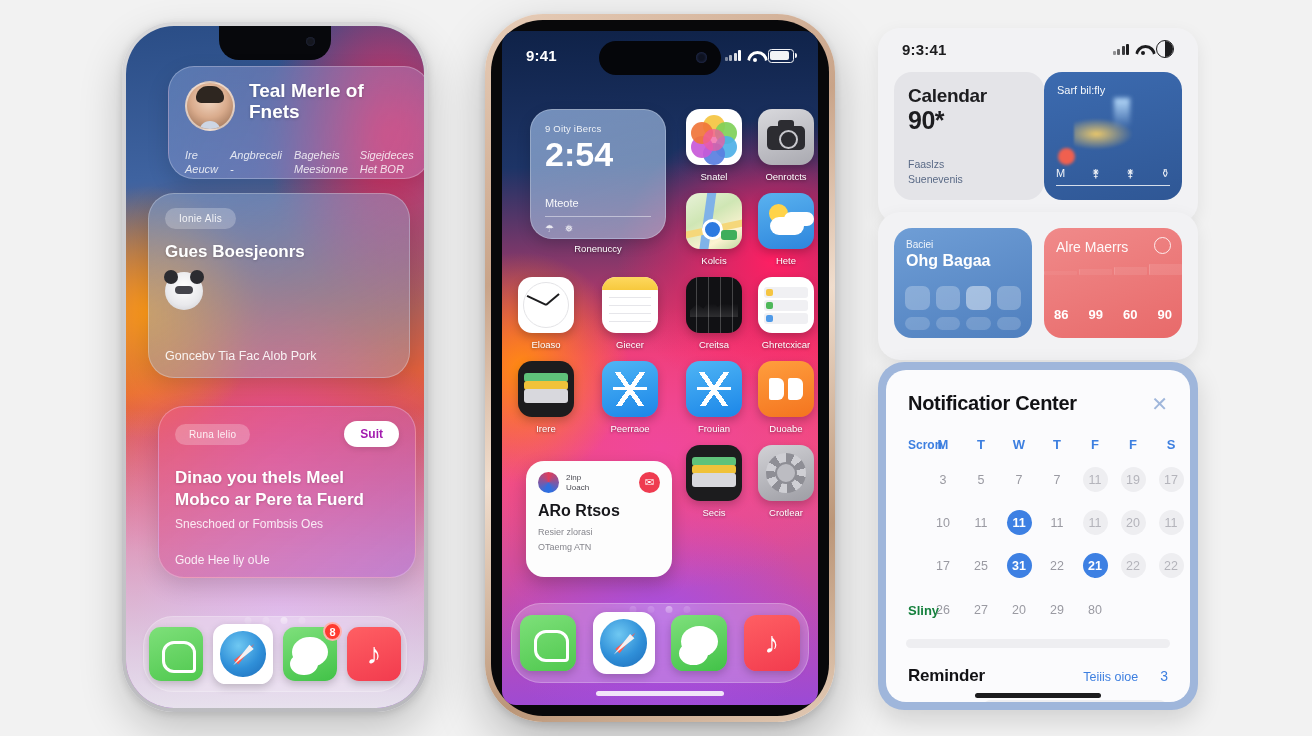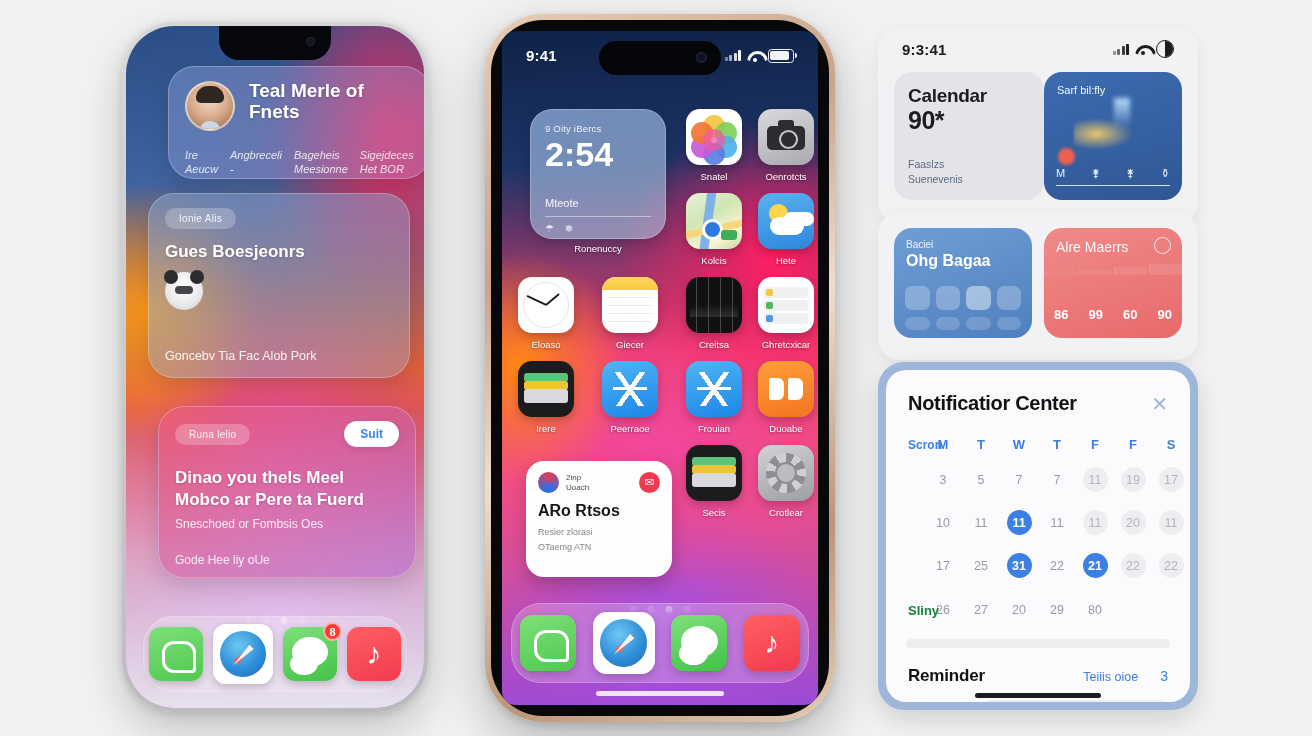--- a/index.html
+++ b/index.html
@@ -165,21 +165,21 @@
   }
   .panda::before,.panda::after{content:"";position:absolute;top:-2px;width:14px;height:14px;border-radius:50%;background:#2b2b30;}
   .panda::before{left:-1px}.panda::after{right:-1px}
   .panda i{position:absolute;left:10px;top:14px;width:18px;height:8px;border-radius:6px;background:#44444b;}
   #w-photos .foot{position:absolute;left:16px;bottom:14px;font-size:12.5px;color:rgba(255,255,255,.9);}
 
   #w-msg{left:32px;top:380px;width:258px;height:172px;padding:14px 16px;box-sizing:border-box;
     background:linear-gradient(140deg,rgba(236,92,122,.62),rgba(176,100,206,.56));}
   #w-msg .top{display:flex;justify-content:space-between;align-items:center;}
   #w-msg .btn{
-    background:#fff;color:#3b82f6;font-size:12px;font-weight:bold;
+    background:#fff;color:#a21caf;font-size:12px;font-weight:bold;
     padding:6px 16px;border-radius:14px;box-shadow:0 2px 6px rgba(0,0,0,.12);
   }
   #w-msg .big{font-size:17px;font-weight:bold;color:#fff;line-height:1.32;margin-top:20px;text-shadow:0 1px 3px rgba(0,0,0,.18);}
   #w-msg .sub{margin-top:16px;font-size:12px;color:rgba(255,255,255,.86);line-height:1.7;}
 
   
   .dots{position:absolute;left:50%;transform:translateX(-50%);display:flex;gap:11px;}
   .dots i{width:7px;height:7px;border-radius:50%;background:rgba(255,255,255,.38);display:block;}
   .dots i.on{background:rgba(255,255,255,.95);}
   .dock{

